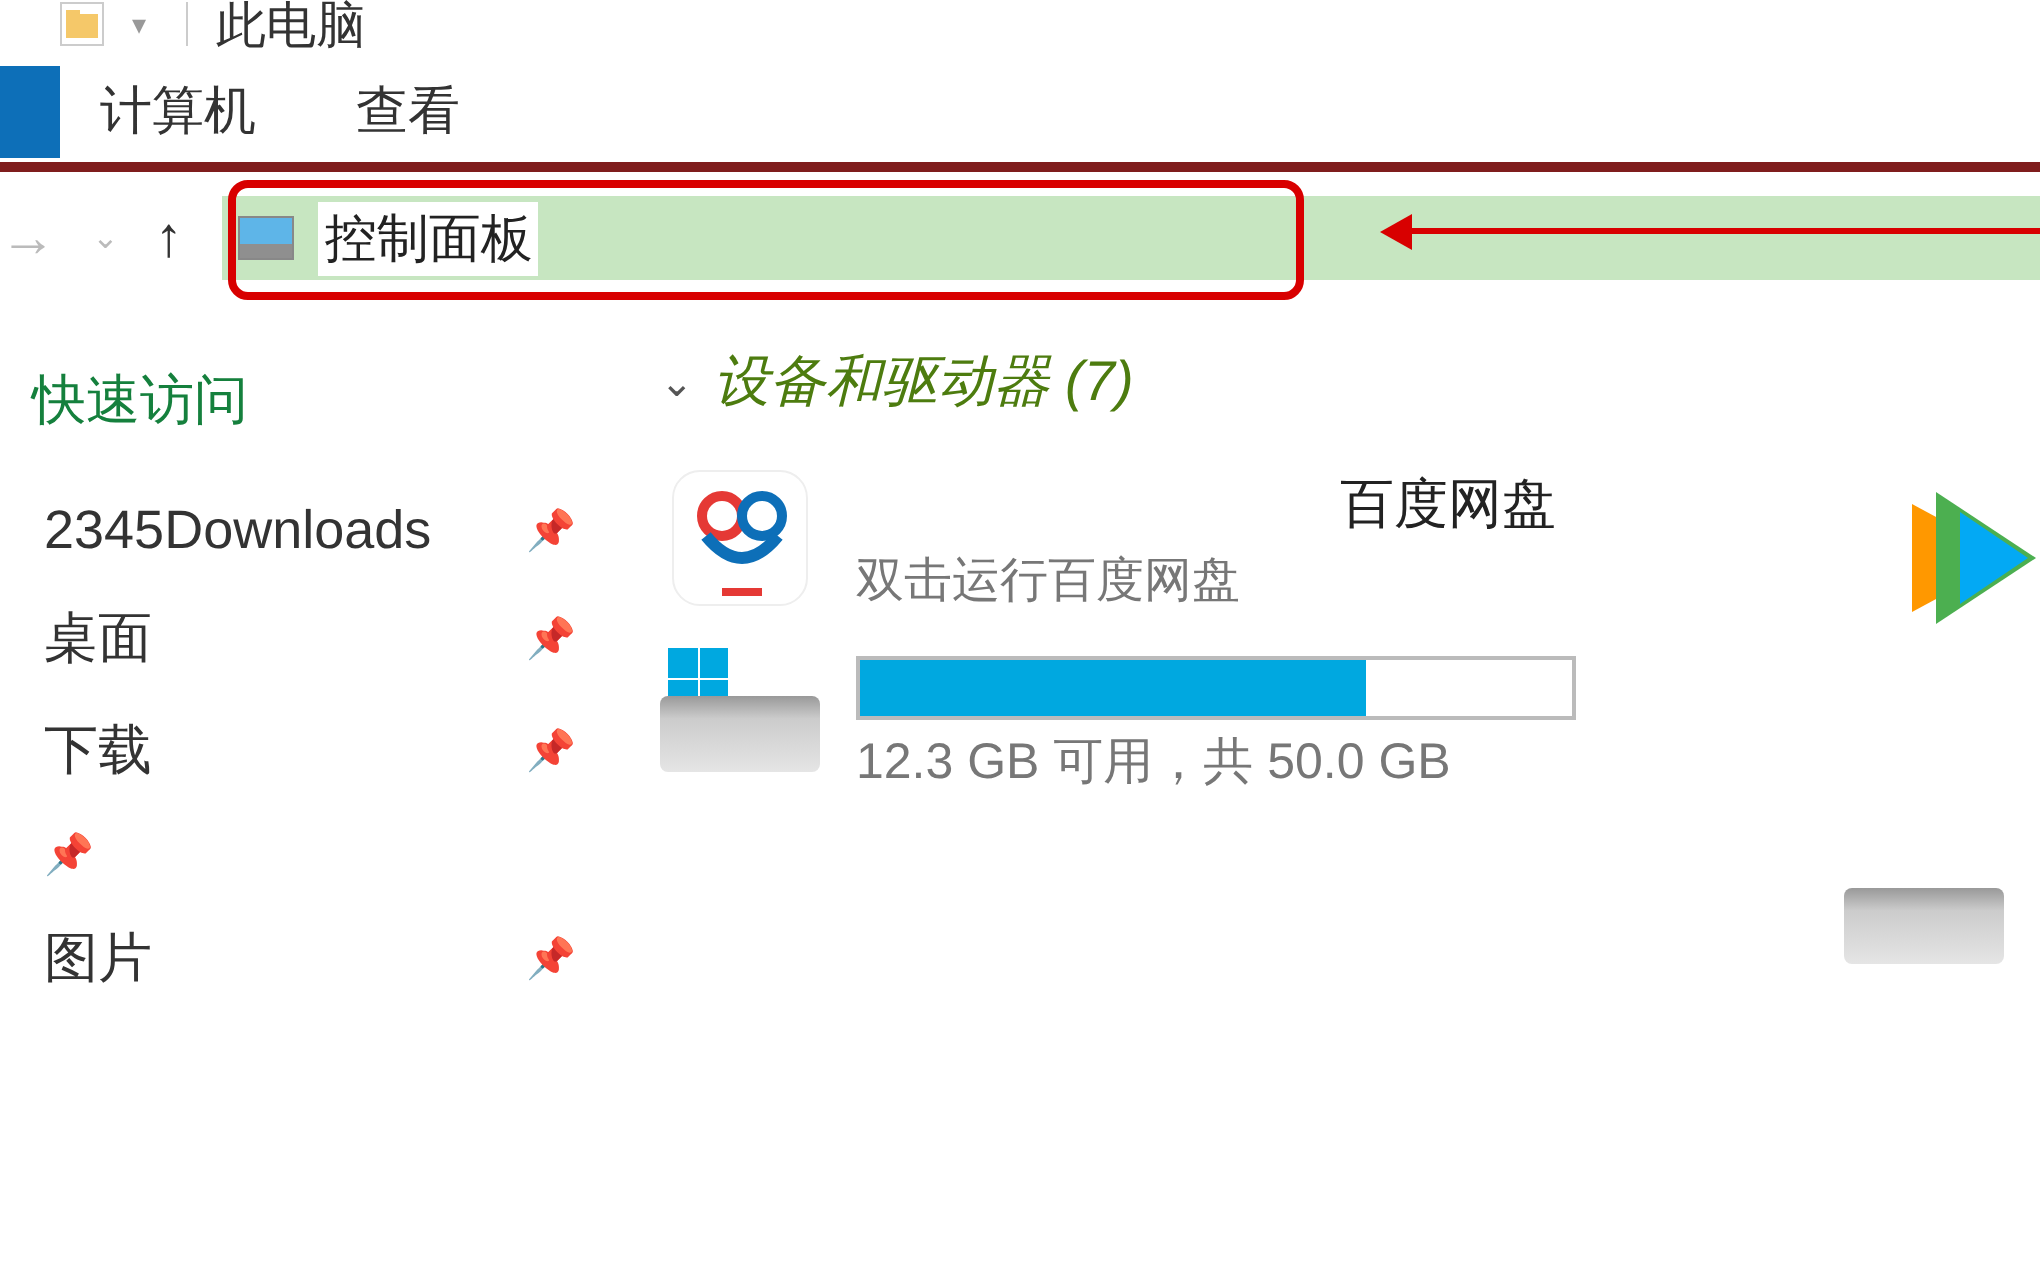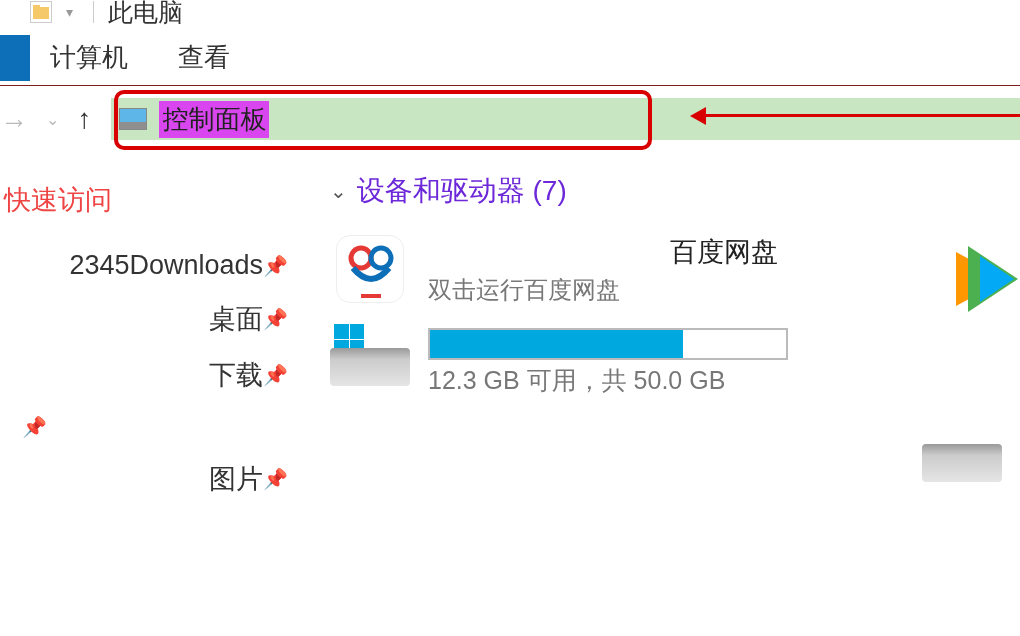--- a/index.html
+++ b/index.html
@@ -42,21 +42,21 @@
     .title-text {
       font-size: 25px;
       color: #333;
     }
 
     
     .ribbon {
       display: flex;
       align-items: center;
       height: 56px;
-      border-bottom: 1px solid #7f1d1d;
+      border-bottom: 5px solid #7f1d1d;
     }
     .ribbon-blue {
       width: 30px;
       height: 46px;
       background: #0d6fb8;
       margin-right: 20px;
     }
     .ribbon-tab {
       font-size: 26px;
       color: #333;
@@ -112,21 +112,21 @@
     .address-icon {
       width: 28px;
       height: 22px;
       background: linear-gradient(to bottom, #5eb5e8 0%, #5eb5e8 65%, #8f8f8f 65%, #8f8f8f 100%);
       margin-right: 12px;
       border: 1px solid #888;
     }
     .address-text {
       font-size: 26px;
       color: #222;
-      background: #d946ef;
+      background: #ffffff;
       padding: 1px 3px;
     }
     .red-arrow {
       position: absolute;
       right: 0;
       top: 28px;
       width: 316px;
       height: 3px;
       background: #d80000;
       z-index: 4;
@@ -149,30 +149,29 @@
       height: calc(100% - 152px);
     }
 
     
     .sidebar {
       width: 310px;
       padding: 30px 0 0 0;
     }
     .sidebar-header {
       font-size: 27px;
-      color: #ef4444;
-      padding-left: 4px;
+      color: #15803d;
+      padding-left: 16px;
       margin-bottom: 22px;
     }
     .sidebar-item {
       display: flex;
       align-items: center;
       padding: 10px 0 10px 6px;
       cursor: pointer;
-      text-align: right;
     }
     .sidebar-item-icon {
       width: 8px;
       height: 28px;
       margin-right: 8px;
     }
     .sidebar-item-label {
       font-size: 27px;
       color: #333;
       flex: 1;
@@ -193,21 +192,22 @@
       align-items: center;
       margin-bottom: 24px;
     }
     .section-chevron {
       font-size: 20px;
       color: #555;
       margin-right: 10px;
     }
     .section-title {
       font-size: 28px;
-      color: #6d28d9;
+      color: #4d7c0f;
+      font-style: italic;
     }
 
     .device-item {
       display: flex;
       align-items: flex-start;
       margin-bottom: 18px;
     }
     .device-icon-large {
       width: 80px;
       height: 70px;

